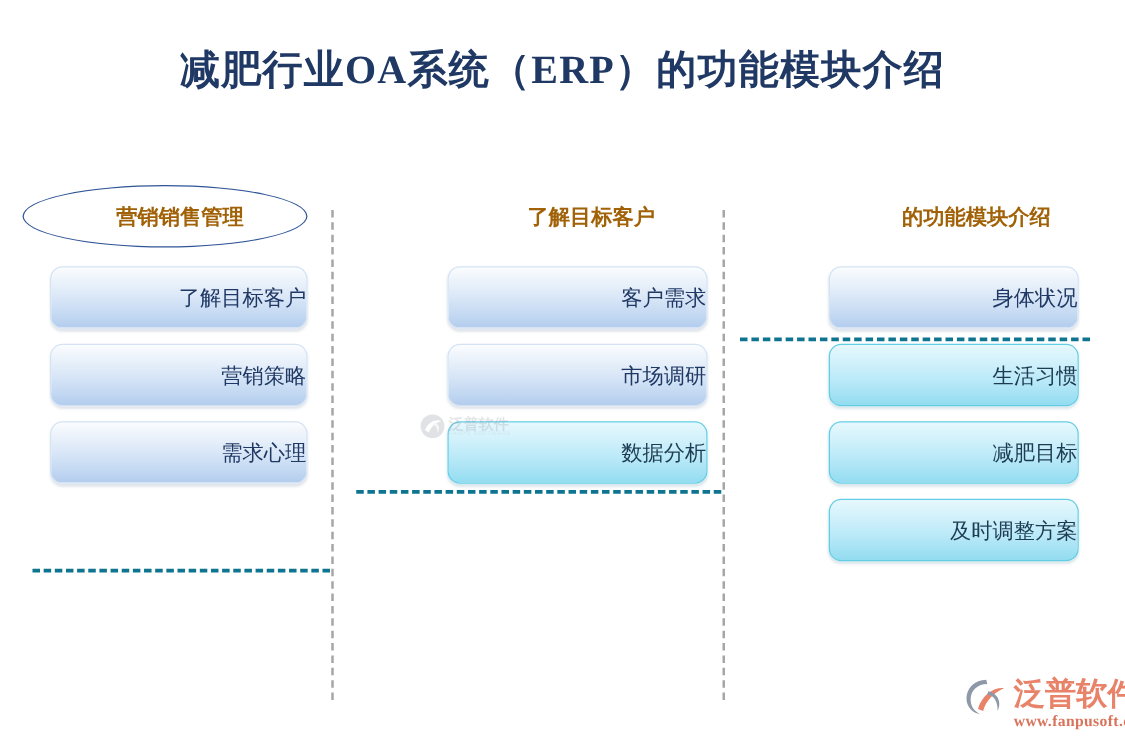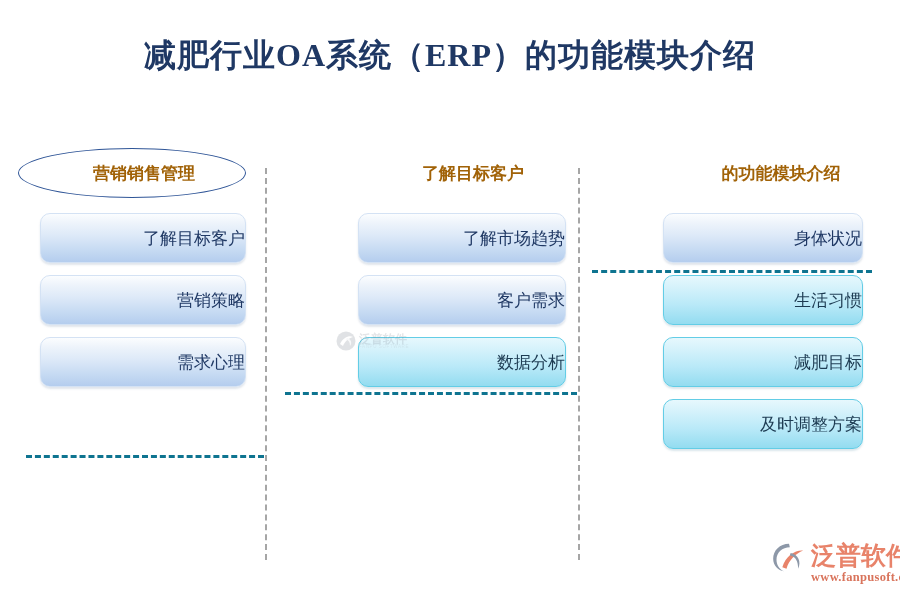--- a/index.html
+++ b/index.html
@@ -215,22 +215,22 @@
       <div class="box blue">营销策略</div>
       <div class="box blue">需求心理</div>
     </div>
   </div>
 
   <div class="col c2">
     <div class="col-head">
       <span>了解目标客户</span>
     </div>
     <div class="boxes">
-      <div class="box blue">了解市场趋势</div>
       <div class="box blue">客户需求</div>
+      <div class="box blue">市场调研</div>
       <div class="box cyan">数据分析</div>
     </div>
   </div>
 
   <div class="col c3">
     <div class="col-head">
       <span>的功能模块介绍</span>
     </div>
     <div class="boxes">
       <div class="box blue">身体状况</div>

